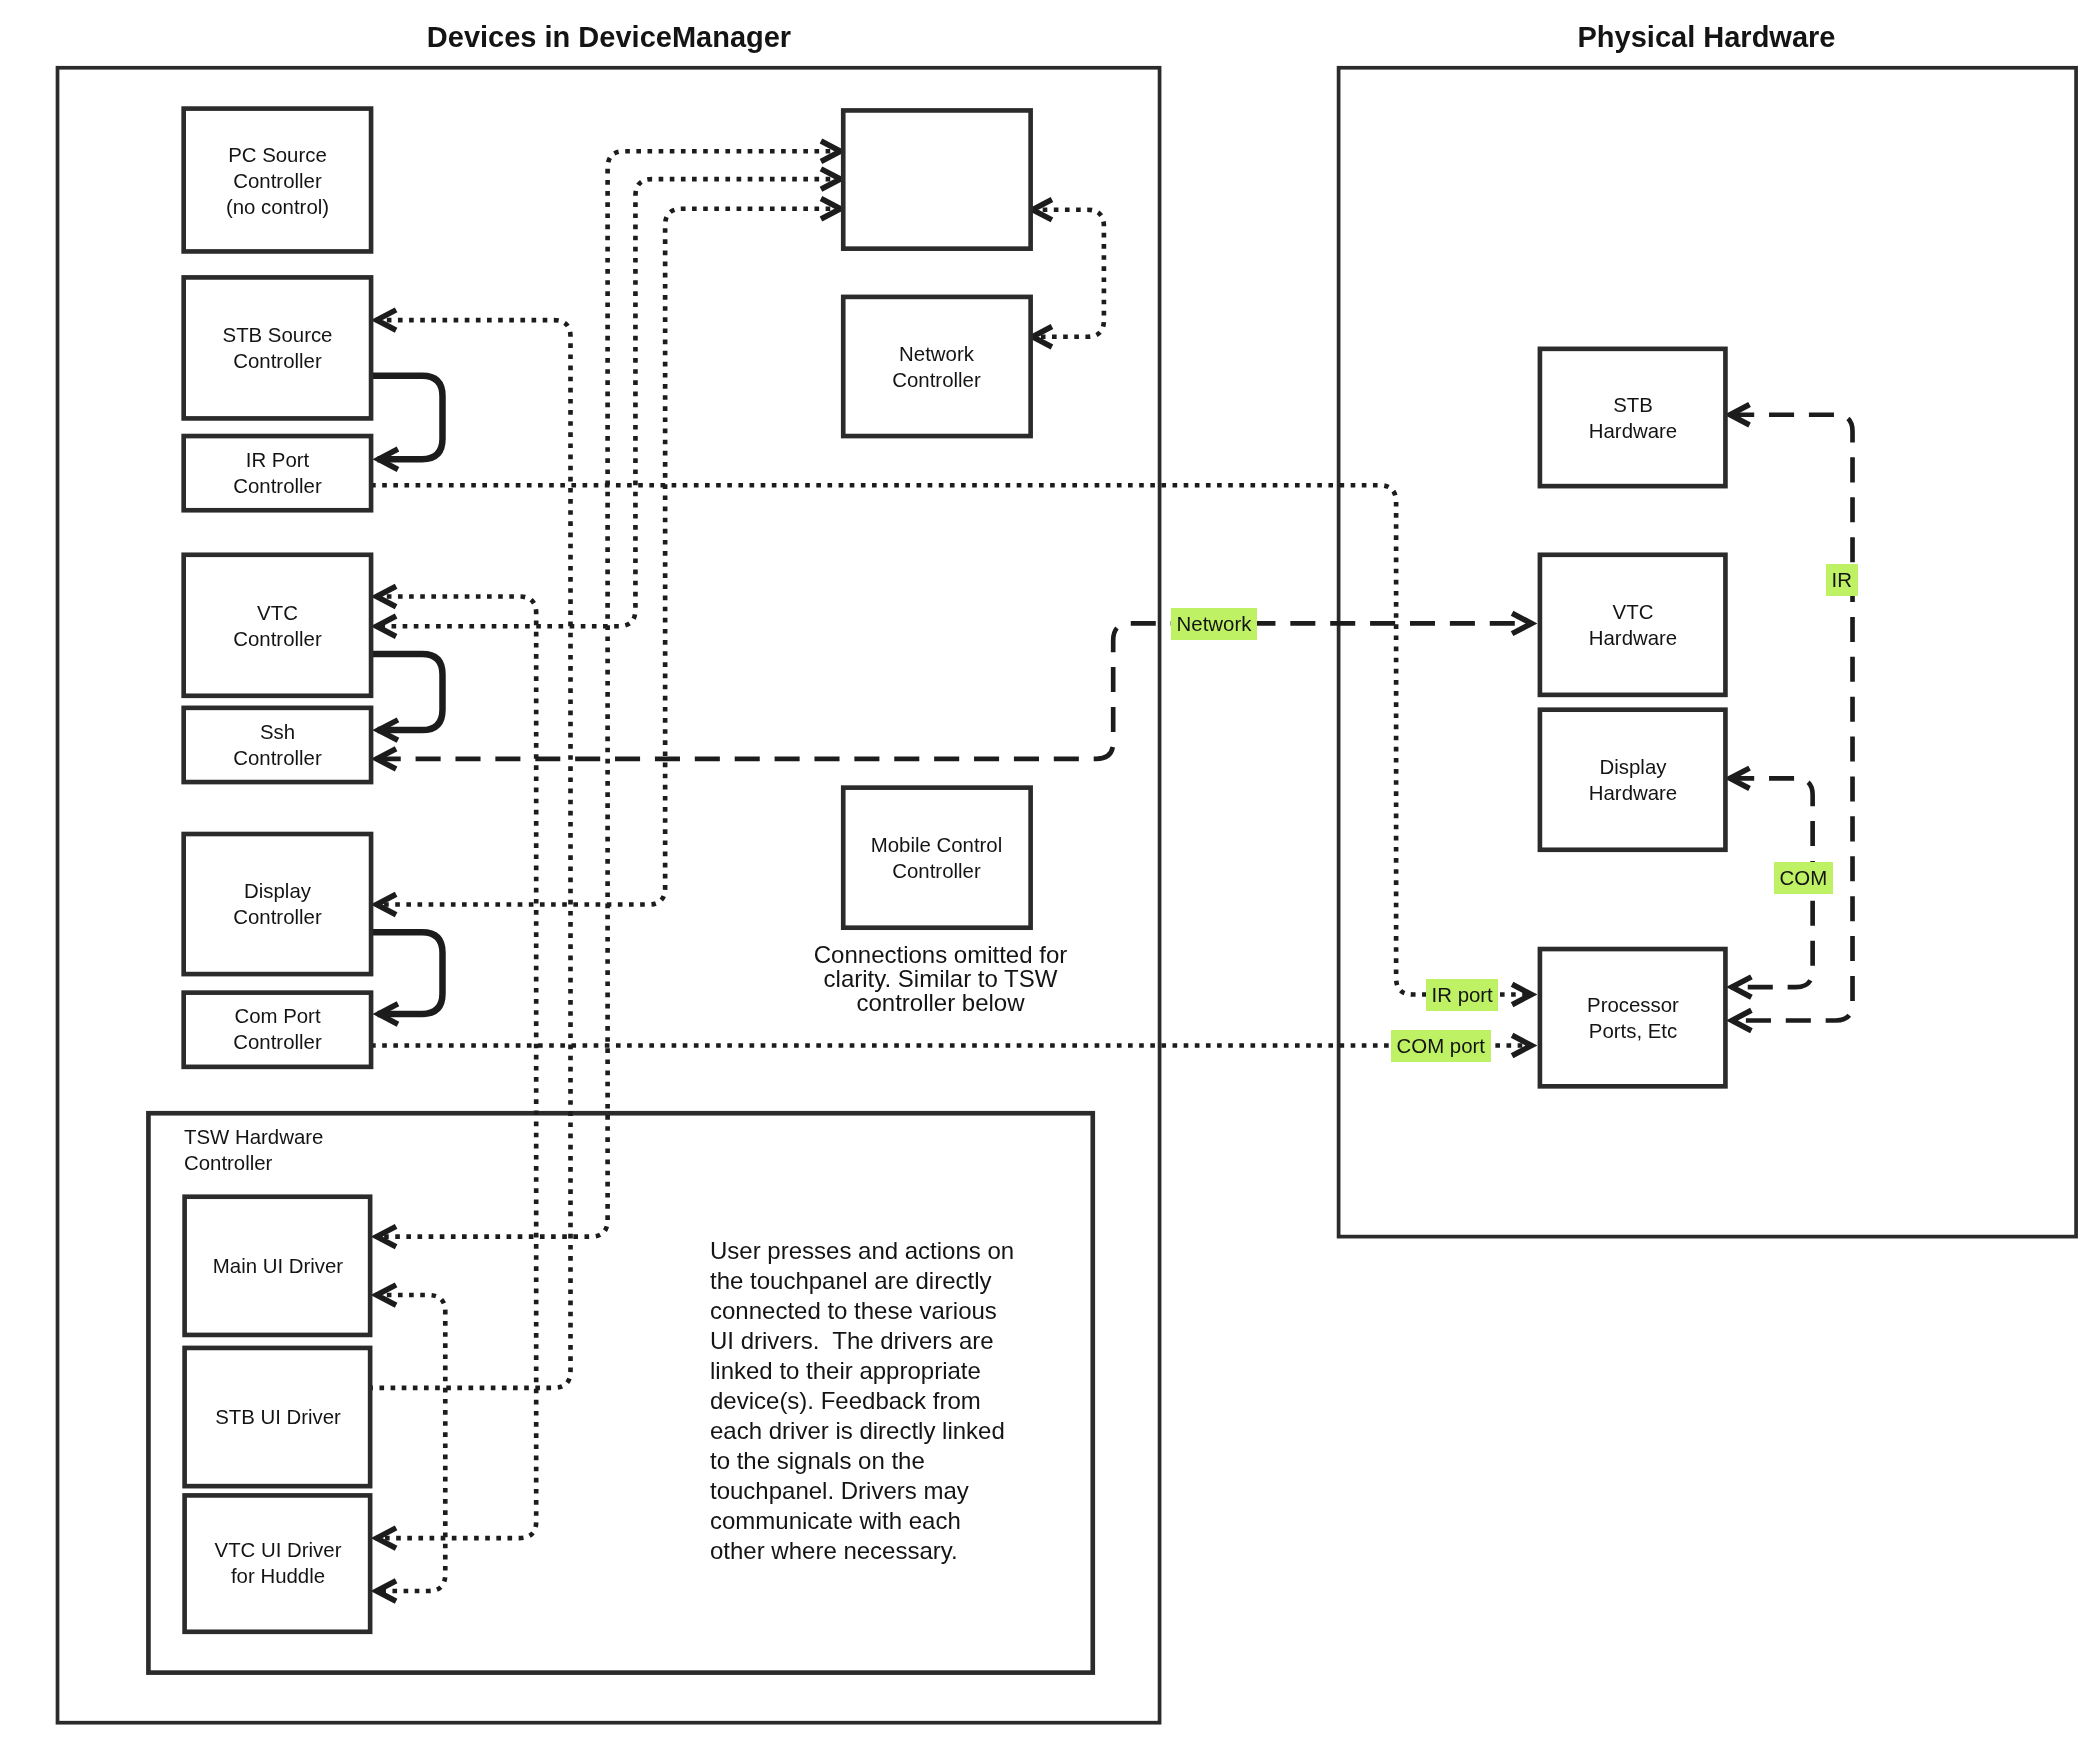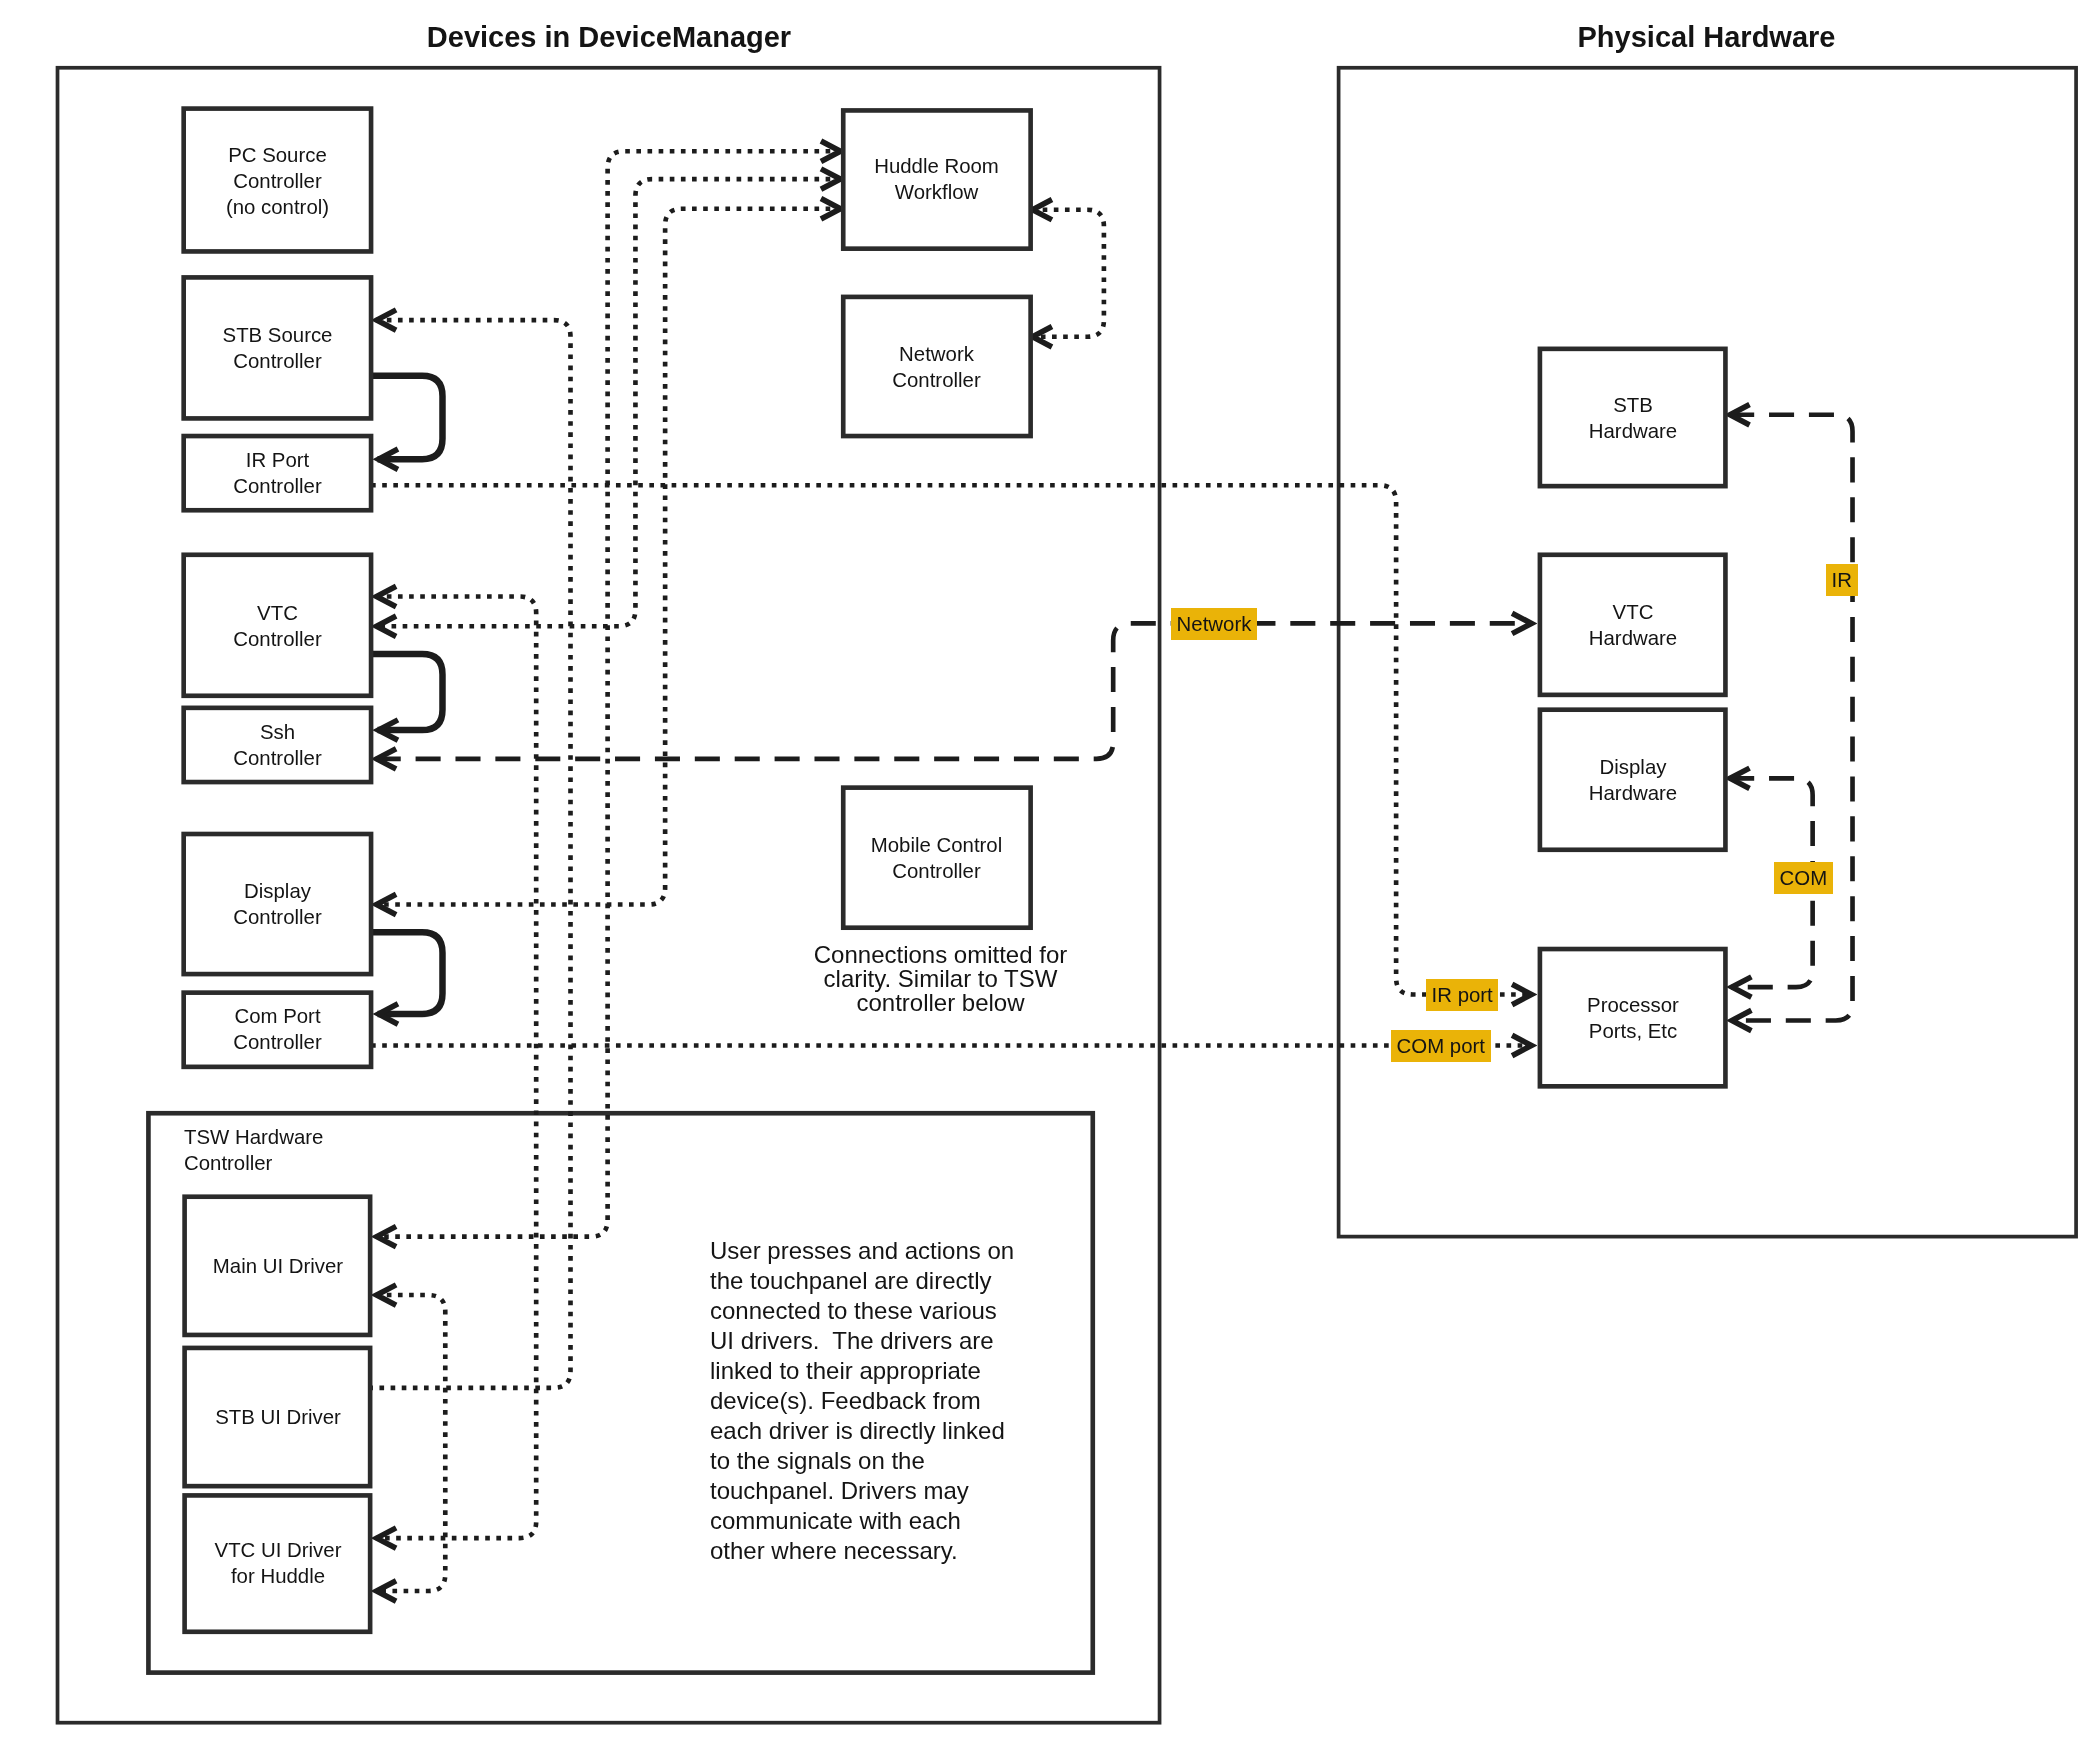--- a/index.html
+++ b/index.html
@@ -18,21 +18,21 @@
     white-space:pre;
     font-size:20.4px;line-height:26px;
     color:#141414;
   }
   .title{
     font-size:29px;font-weight:bold;line-height:33px;
   }
   .leftalign{justify-content:flex-start;text-align:left;align-items:flex-start;}
   .note{font-size:24px;line-height:24px;text-align:center;}
   .para{font-size:24px;line-height:30px;}
-  .online{background:#eab308;padding:0 5.6px;}
+  .online{background:#bef264;padding:0 5.6px;}
   .ln{fill:none;stroke:#1c1c1c;}
   .dot{stroke-width:5;stroke-dasharray:5 7;}
   .dash{stroke-width:5;stroke-dasharray:27 16;}
   .solidln{stroke-width:7;}
   .boxr{fill:#ffffff;stroke:#2b2b2b;stroke-width:5;}
   .outer{fill:none;stroke:#2b2b2b;stroke-width:4;}
 </style>
 </head>
 <body>
 
@@ -101,22 +101,20 @@
   <div class="lbl" style="left:184px;top:436px;width:187px;height:74px;">IR Port
 Controller</div>
   <div class="lbl" style="left:184px;top:555px;width:187px;height:141px;">VTC
 Controller</div>
   <div class="lbl" style="left:184px;top:708px;width:187px;height:74px;">Ssh
 Controller</div>
   <div class="lbl" style="left:184px;top:834px;width:187px;height:140px;">Display
 Controller</div>
   <div class="lbl" style="left:184px;top:992px;width:187px;height:74px;">Com Port
 Controller</div>
-  <div class="lbl" style="left:843px;top:110px;width:187px;height:138px;">Huddle Room
-Workflow</div>
   <div class="lbl" style="left:843px;top:297px;width:187px;height:139px;">Network
 Controller</div>
   <div class="lbl" style="left:843px;top:788px;width:187px;height:140px;">Mobile Control
 Controller</div>
   <div class="lbl note" style="left:755px;top:942px;width:371px;height:74px;">Connections omitted for
 clarity. Similar to TSW
 controller below</div>
 
   <div class="lbl leftalign" style="left:184px;top:1124px;width:315px;height:56px;">TSW Hardware
 Controller</div>

